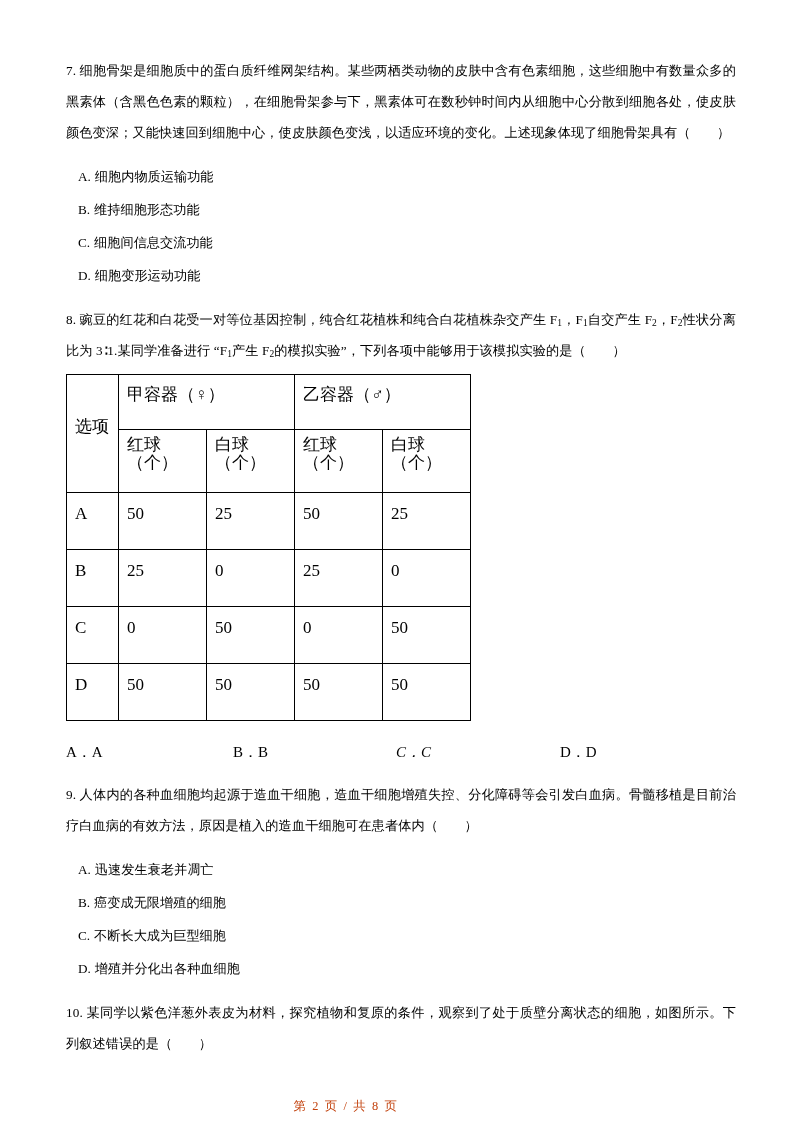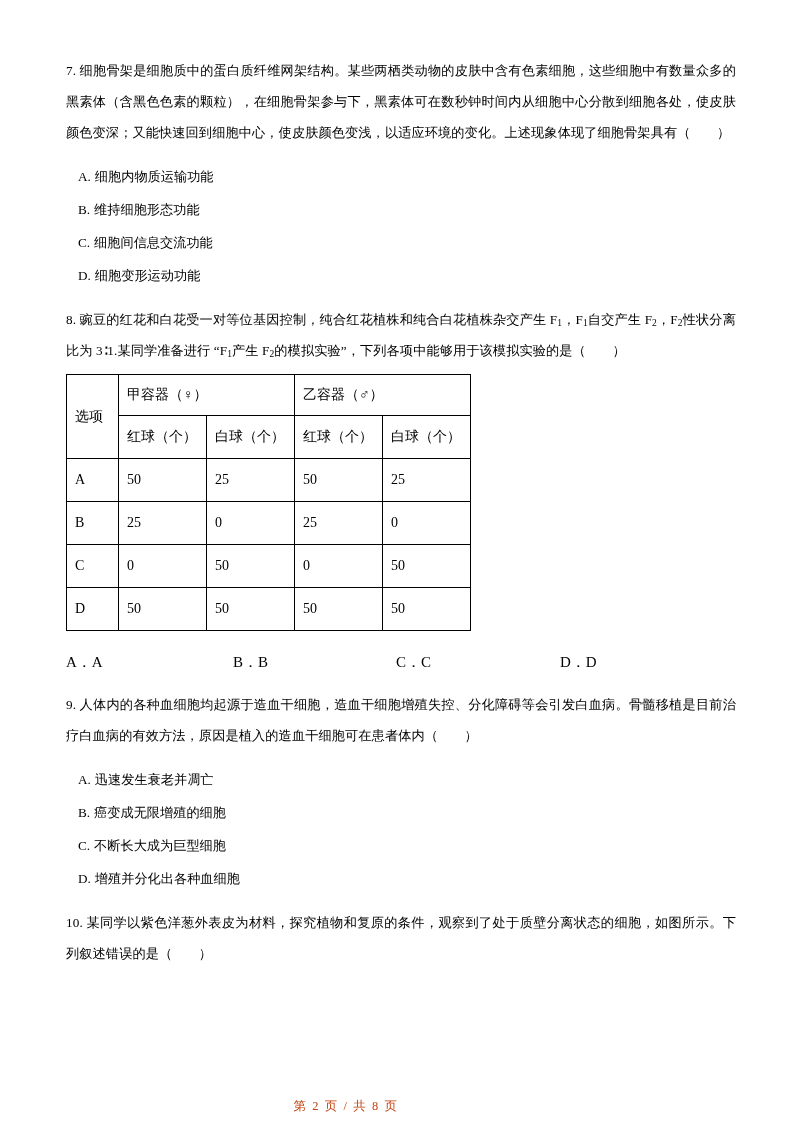--- a/index.html
+++ b/index.html
@@ -75,25 +75,25 @@
   table.ball-table {
     border-collapse: collapse;
     table-layout: fixed;
     width: 405px;
     margin-left: 0px;
   }
   table.ball-table td,
   table.ball-table th {
     border: 1px solid #000000;
     font-weight: normal;
-    font-size: 14px;
+    font-size: 17px;
     line-height: 18px;
     text-align: left;
     vertical-align: middle;
-    padding: 6px 0 6px 8px;
+    padding: 6px 0 20px 8px;
     font-family: "Liberation Serif", "DejaVu Serif", serif;
   }
   table.ball-table .col-opt { width: 43px; text-align: left; }
   table.ball-table .col-d   { width: 90px; }
   .hdr-row-1 td { height: 28px; }
   .hdr-row-2 td { height: 30px; margin-left: 48px; }
   .data-row td  { height: 30px; }
   .latin { font-family: "Liberation Serif", "DejaVu Serif", serif; }
 
   
@@ -104,21 +104,21 @@
     font-size: 15px;
     font-family: "Liberation Serif", "DejaVu Serif", serif;
   }
   .choice-row span {
     position: absolute;
     top: 0;
     white-space: nowrap;
   }
   .ch-a { left: 0px; }
   .ch-b { left: 167px; }
-  .ch-c { left: 330px; }
+  .ch-c { left: 330px; font-style: italic; }
   .ch-d { left: 494px; text-align: right; }
 
   
   .footer {
     position: absolute;
     left: 0;
     top: 1098px;
     width: 692px;
     text-align: center;
     font-size: 12.4px;

